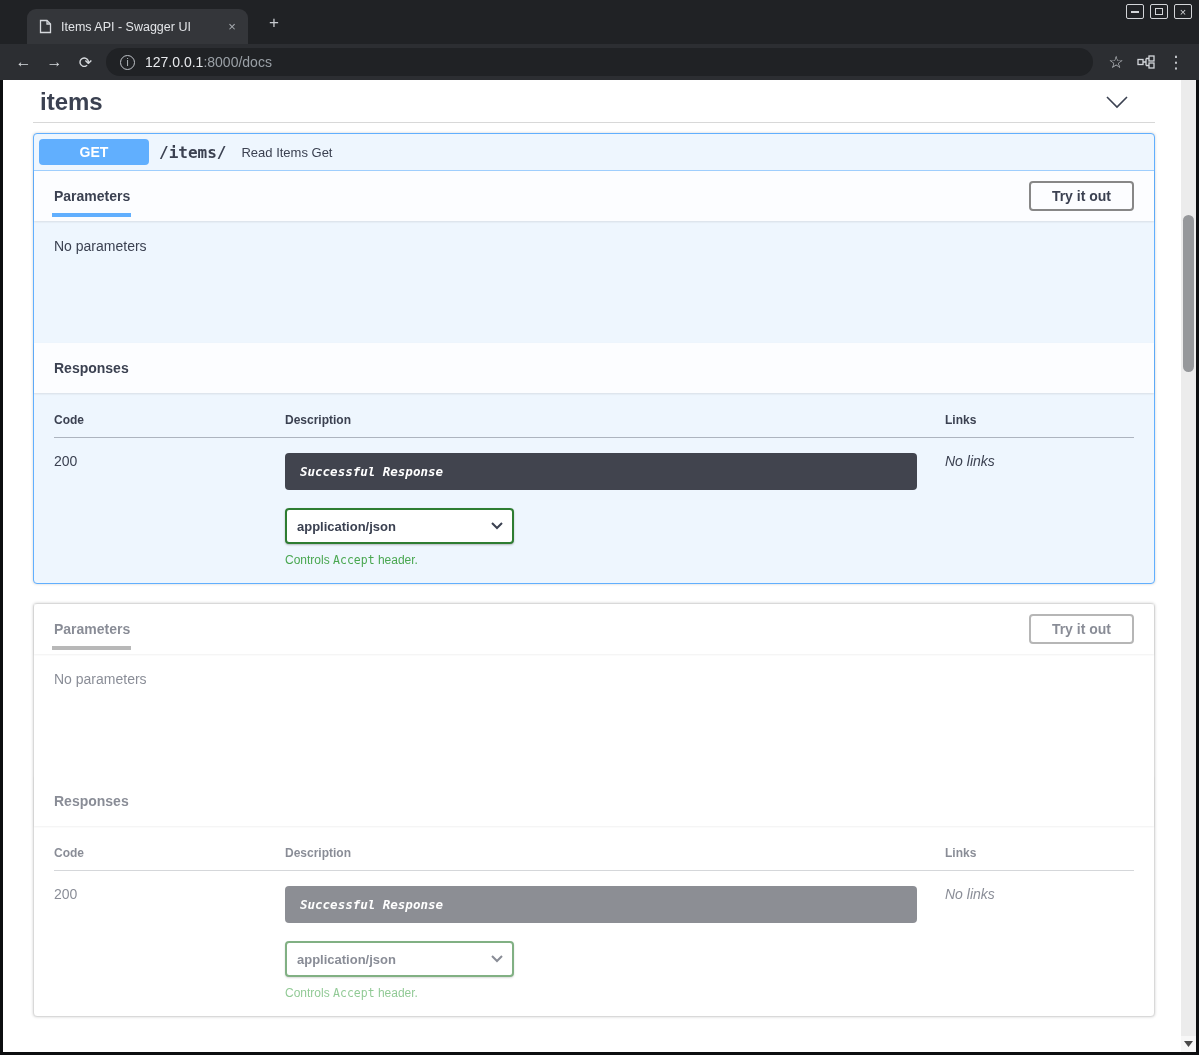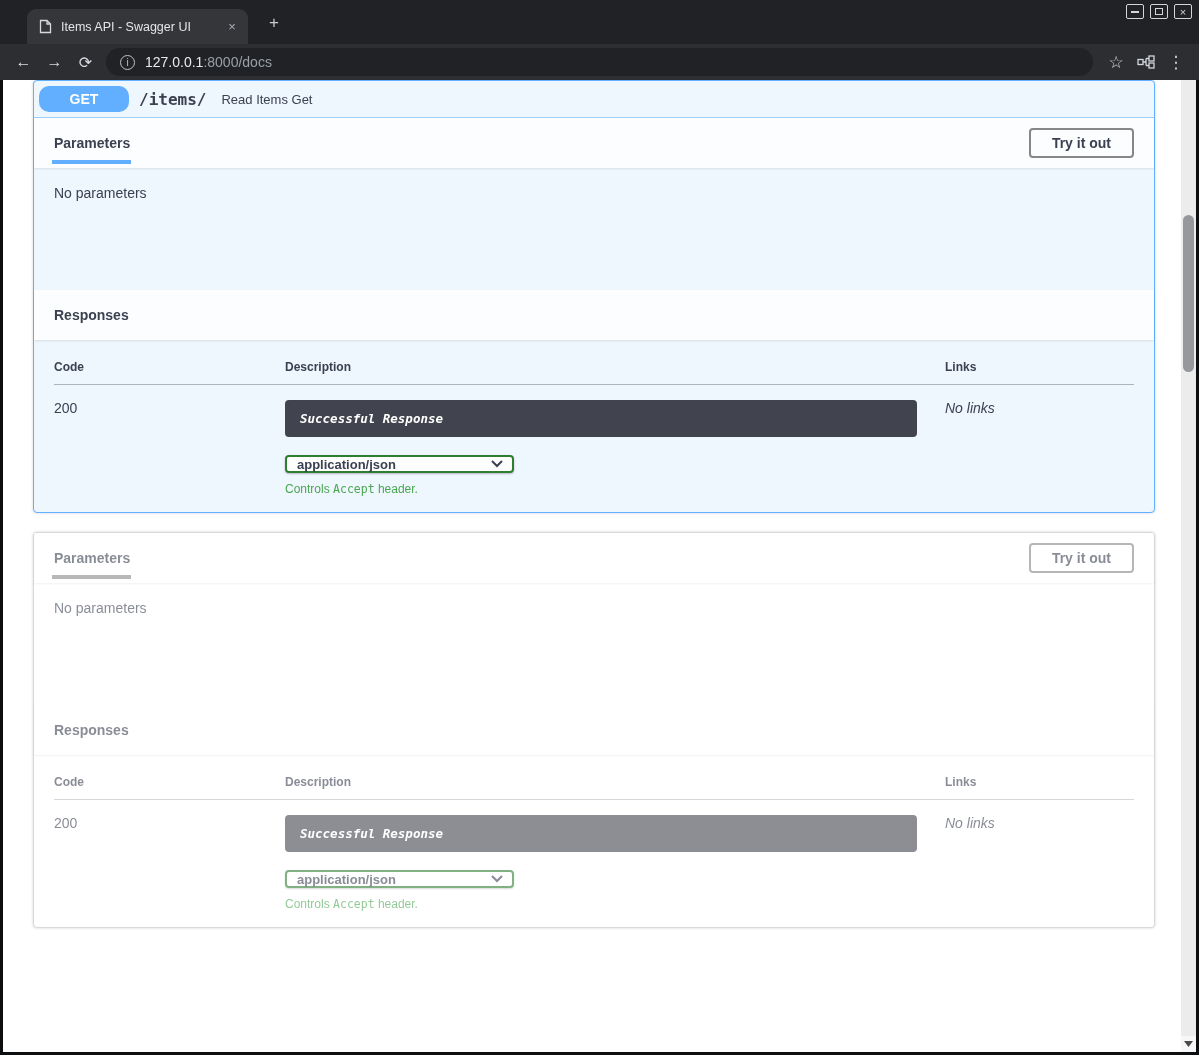--- a/index.html
+++ b/index.html
@@ -83,21 +83,21 @@
   .opblock { border-radius:4px; margin-bottom:19px; box-shadow:0 0 3px rgba(0,0,0,.18); }
   .op-get { border:1px solid #61affe; background:#eef6fe; }
   .op-deprecated { border:1px solid #d9d9d9; background:#fff; }
   .op-deprecated > div { opacity:.6; }
 
   .op-summary { display:flex; align-items:center; padding:5px; }
   .op-get .op-summary { border-bottom:1px solid rgba(97,175,254,.55); }
   .op-deprecated .op-summary { border-bottom:1px solid #e2e2e2; }
 
   .method-badge {
-    width:90px; padding:5px 0; text-align:center; border-radius:10px;
+    width:110px; padding:5px 0; text-align:center; border-radius:4px;
     background:#61affe; color:#fff; font-weight:bold; font-size:14px; line-height:16px;
   }
   .op-deprecated .method-badge { background:#ebebeb; }
 
   .op-path {
     margin-left:10px; font-family:"DejaVu Sans Mono", monospace;
     font-size:16px; font-weight:bold; color:#3b4151;
   }
   .op-deprecated .op-path { text-decoration:line-through; }
   .op-summary-desc { margin-left:15px; font-size:13px; color:#3b4151; }
@@ -135,21 +135,21 @@
 
   .desc-box {
     width:632px; background:#41444e; border-radius:4px; padding:11px 15px;
     color:#fff; font-family:"DejaVu Sans Mono", monospace;
     font-size:12.5px; font-style:italic; font-weight:bold;
   }
   .links-val { font-style:italic; }
 
   .media-row { margin-top:18px; }
   .media-select {
-    width:229px; height:18px; border:2px solid #2e7d32; border-radius:4px; background:#fff;
+    width:229px; height:36px; border:2px solid #2e7d32; border-radius:4px; background:#fff;
     display:flex; align-items:center; justify-content:space-between;
     padding:0 9px 0 10px; font-size:13px; font-weight:bold; color:#3b4151;
     box-shadow:0 1px 2px rgba(0,0,0,.25);
   }
   .accept-msg { margin-top:9px; font-size:12px; color:#49a750; }
   .accept-msg code { font-family:"DejaVu Sans Mono", monospace; font-size:11.5px; }
 </style>
 </head>
 <body>
 
@@ -190,20 +190,28 @@
       <rect x="12" y="8" width="5" height="5" fill="none" stroke="#d3d6da" stroke-width="1.3"></rect>
       <path d="M6 7 H9 M9 3.5 V10.5 M9 3.5 H12 M9 10.5 H12" fill="none" stroke="#d3d6da" stroke-width="1.3"></path>
     </svg>
   </div>
   <div class="tool-icon">⋮</div>
 </div>
 
 <div class="viewport">
   <div class="page">
 
+    <div class="section-head">
+      <span class="section-title">items</span>
+      <span class="chev-wrap">
+        <svg width="24" height="14" viewBox="0 0 24 14">
+            <polyline points="2,2 12,12 22,2" fill="none" stroke="#3b4151" stroke-width="1.6"></polyline>
+          </svg>
+      </span>
+    </div>
 
     <section class="opblock op-get">
       <div class="op-summary">
         <span class="method-badge">GET</span>
         <span class="op-path">/items/</span>
         <span class="op-summary-desc">Read Items Get</span>
       </div>
       <div class="section-hdr">
         <span class="tab-title">Parameters</span>
         <button class="tryout-btn">Try it out</button>

